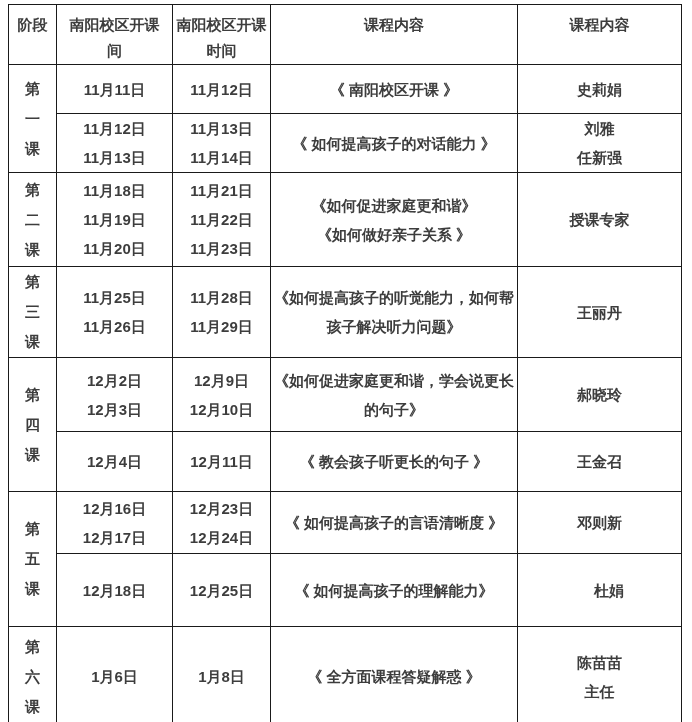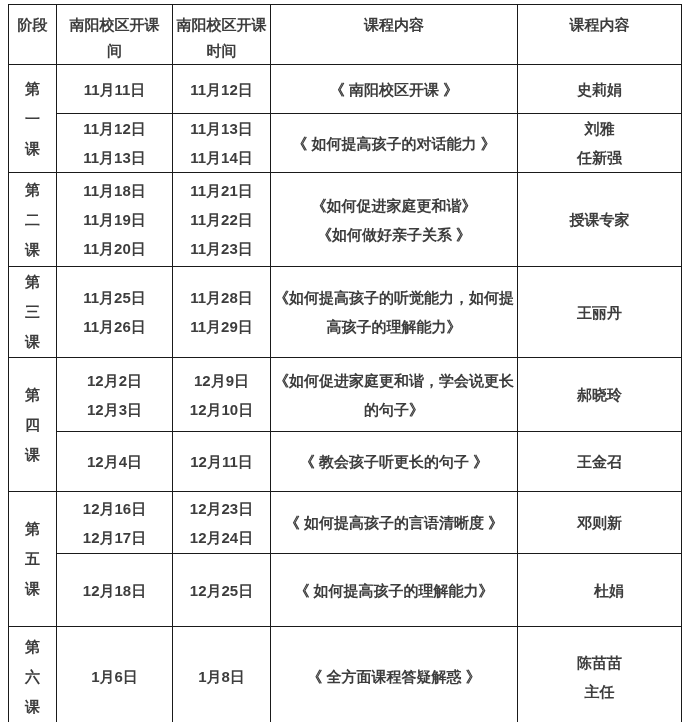--- a/index.html
+++ b/index.html
@@ -112,21 +112,21 @@
 《如何做好亲子关系 》</td>
       <td>授课专家</td>
     </tr>
 
     <tr style="height:85px">
       <td class="stage-cell"><div class="stage-text">第三课</div></td>
       <td>11月25日
 11月26日</td>
       <td>11月28日
 11月29日</td>
-      <td class="content-cell">《如何提高孩子的听觉能力，如何提高孩子的理解能力》</td>
+      <td class="content-cell">《如何提高孩子的听觉能力，如何帮孩子解决听力问题》</td>
       <td>王丽丹</td>
     </tr>
 
     <tr style="height:74px">
       <td class="stage-cell" rowspan="2"><div class="stage-text">第四课</div></td>
       <td>12月2日
 12月3日</td>
       <td>12月9日
 12月10日</td>
       <td class="content-cell">《如何促进家庭更和谐，学会说更长的句子》</td>

